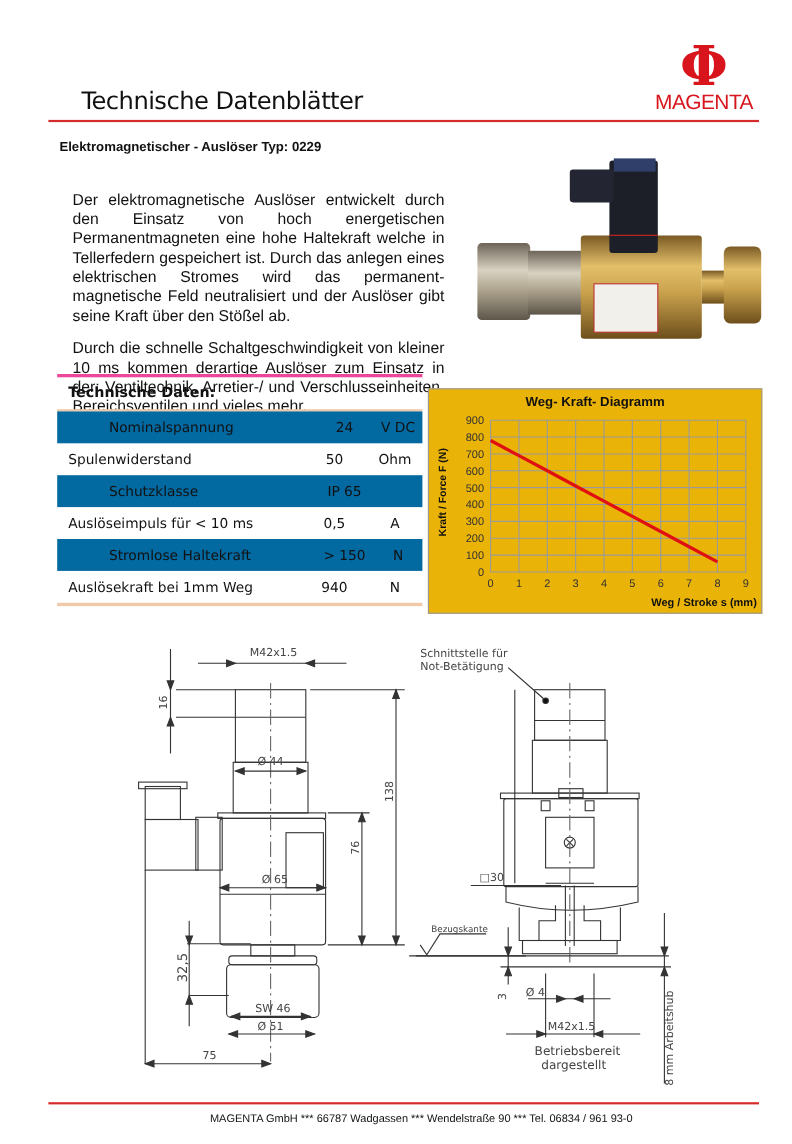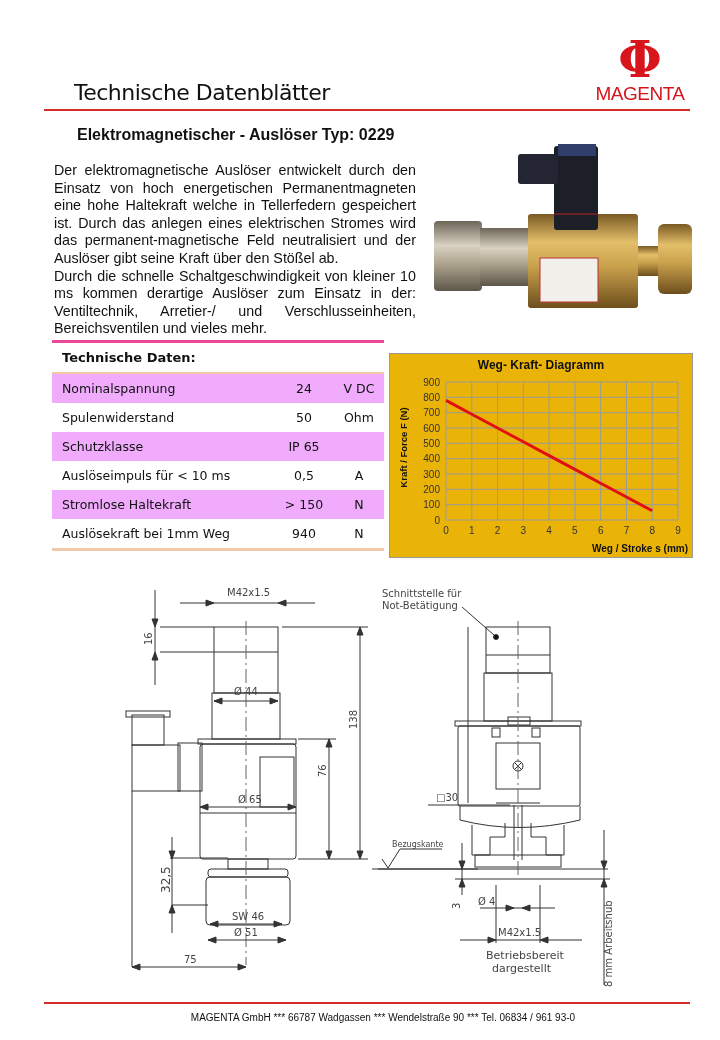--- a/index.html
+++ b/index.html
@@ -5,28 +5,28 @@
   html, body { margin: 0; padding: 0; background: #ffffff; }
   body { width: 720px; height: 1040px; position: relative; overflow: hidden;
          font-family: "Liberation Sans", sans-serif; color: #111; }
   .abs { position: absolute; }
   .header-title { left: 54px; top: 80px; font-size: 22px; font-family: "DejaVu Sans", sans-serif;
                   font-weight: normal; letter-spacing: -0.5px; color: #111; margin-left: 20px; }
   .rule-red { height: 2px; background: #d42b2b; }
   .logo { left: 590px; top: 36px; width: 100px; text-align: center; color: #d8141c; }
   .logo-phi { font-family: "DejaVu Serif", serif; font-size: 50px; line-height: 48px; font-weight: bold; }
   .logo-text { font-family: "Liberation Sans", sans-serif; font-size: 19px; line-height: 20px; letter-spacing: -0.5px; }
-  .subtitle { left: 54px; top: 126px; font-size: 16px; font-weight: bold; margin-left: 23px; }
+  .subtitle { left: 54px; top: 126px; font-size: 12px; font-weight: bold; }
   .body-text { left: 54px; top: 162px; width: 362px; font-size: 14.3px; line-height: 17.6px; text-align: justify; }
-  .body-text p { margin: 0; }
+  .body-text p { margin: 12px; }
   .table { left: 52px; top: 340px; width: 332px; border-top: 3px solid #ec4899; border-bottom: 3px solid #f1c8a8; }
   .table-head { height: 29px; line-height: 29px; padding-left: 10px; font-family: "DejaVu Sans", sans-serif;
                 font-weight: bold; font-size: 13px; border-bottom: 2px solid #f1c8a8; }
   .trow { height: 29px; line-height: 29px; display: flex; font-family: "DejaVu Sans", sans-serif; font-size: 12.5px; }
-  .trow.shade { background: #f0abfc; }
+  .trow.shade { background: #0369a1; padding-left: 37px; }
   .trow .c1 { width: 212px; padding-left: 10px; }
   .trow .c2 { width: 60px; text-align: center; }
   .trow .c3 { width: 50px; text-align: center; }
   .chart-box { left: 389px; top: 353px; width: 302px; height: 203px; border: 1px solid #999; background: #eab308; }
   .chart-title { position: absolute; left: 0; right: 0; top: 4px; text-align: center; font-weight: bold; font-size: 12px; }
   .ylabel { position: absolute; left: -42px; top: 88px; width: 110px; transform: rotate(-90deg); text-align: center;
             font-weight: bold; font-size: 9.5px; }
   .xlabel { position: absolute; right: 4px; bottom: 3px; font-weight: bold; font-size: 10px; }
   .photo { left: 432px; top: 136px; width: 262px; height: 175px; }
   .drawing { left: 110px; top: 575px; width: 520px; height: 420px; }

